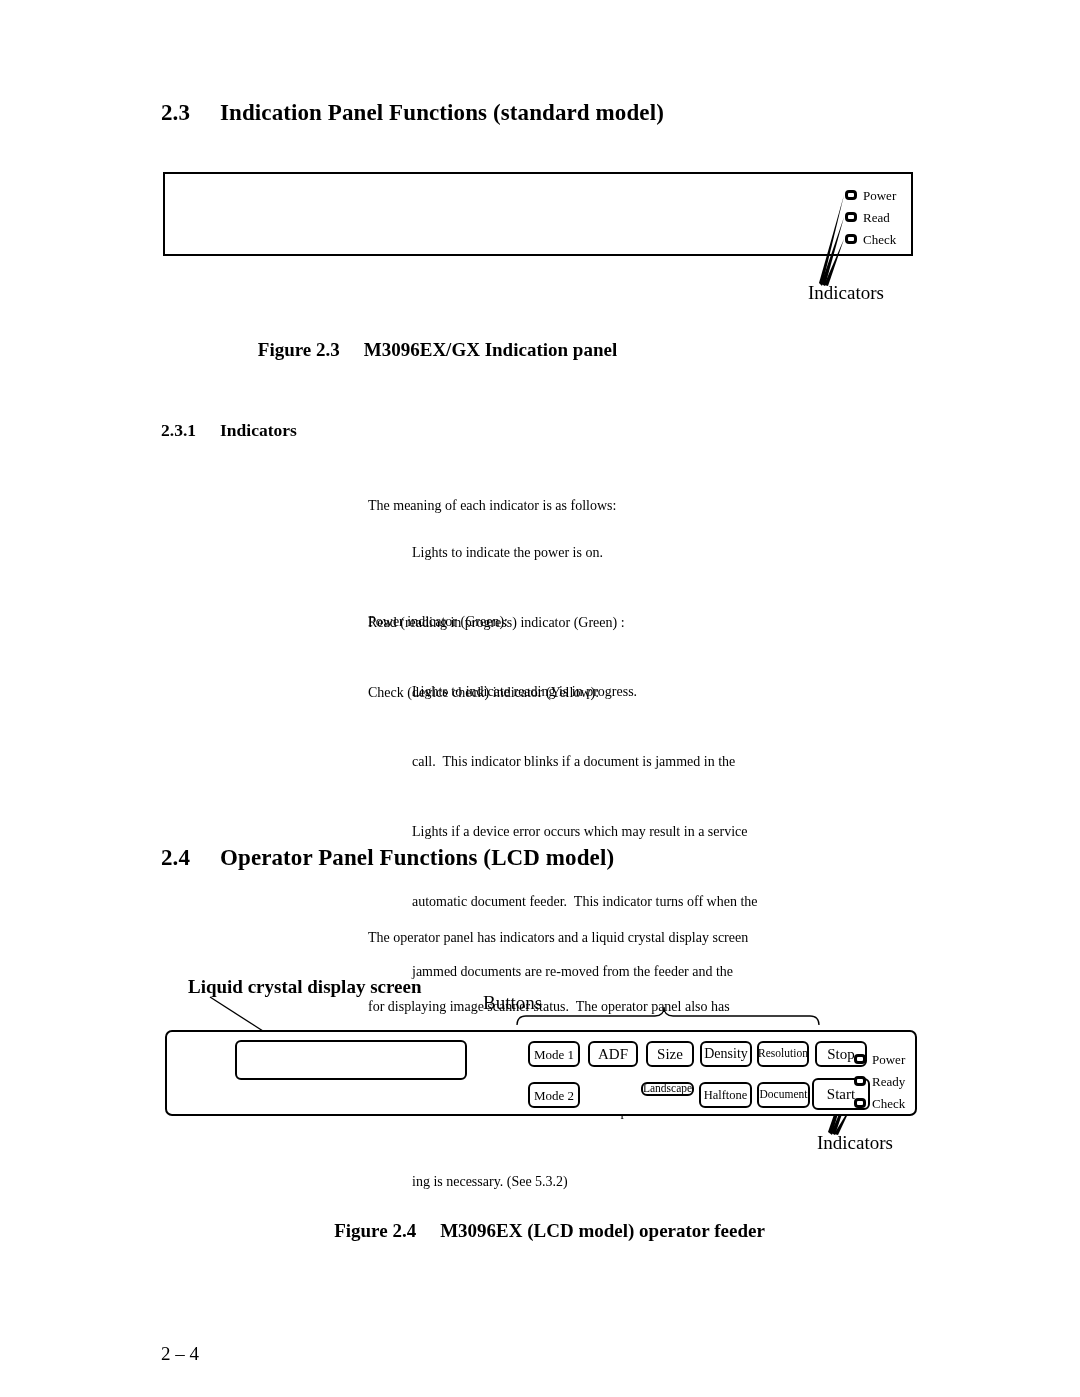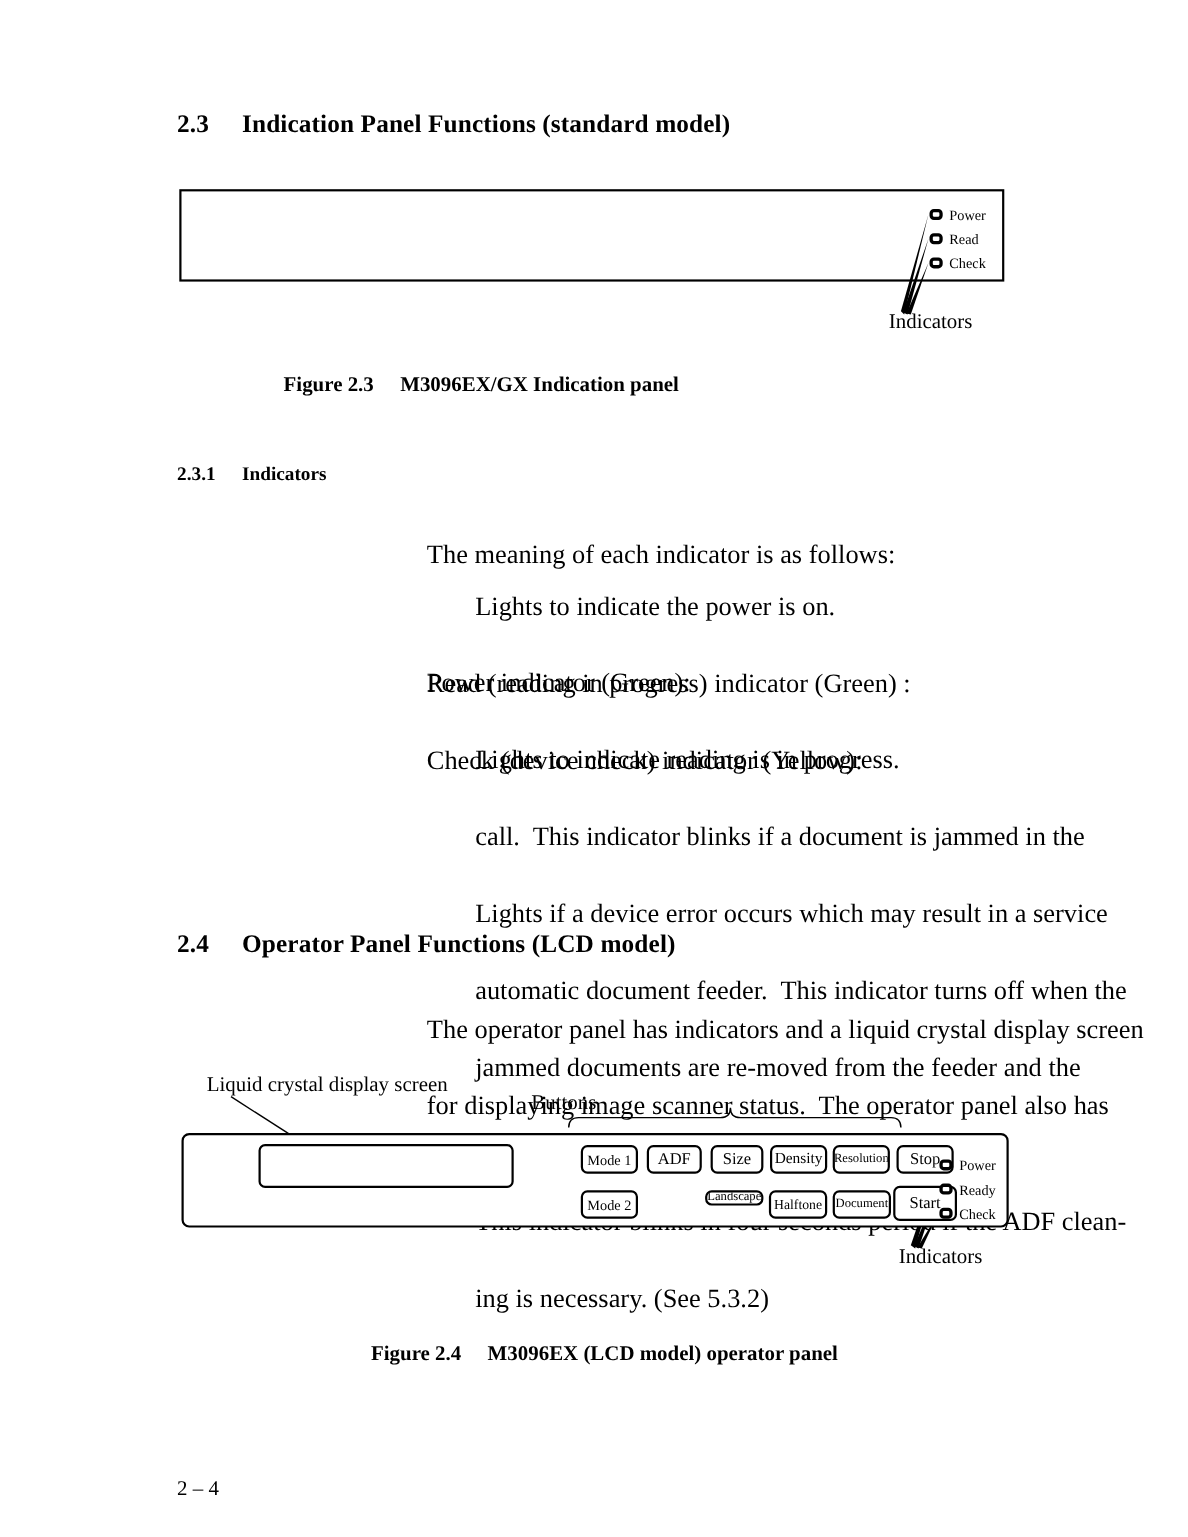--- a/index.html
+++ b/index.html
@@ -47,23 +47,22 @@
 
   
   .body-block {
     position: absolute;
     font-size: 19.5px;
     line-height: 23.3px;
     white-space: pre-wrap;
   }
   .body-line {
     white-space: pre;
-    font-size: 24px;
+    font-size: 14px;
     line-height: 23.3px;
-    margin-left: 20px;
   }
   .indent1 { padding-left: 44px; }
 
   
   .fig-caption {
     position: absolute;
     font-weight: bold;
     font-size: 19px;
     white-space: pre;
     text-align: center;
@@ -241,21 +240,21 @@
   </div>
 
   <div class="body-block" style="left:368px; top:879px;">
     <div class="body-line">The operator panel has indicators and a liquid crystal display screen</div>
     <div class="body-line">for displaying image scanner status.  The operator panel also has</div>
     <div class="body-line">operation buttons.</div>
   </div>
 
   <div class="fig2">
 
-    <div class="lead-label" style="left:28px; top:1px;">Liquid crystal display screen</div>
+    <div class="lead-label" style="left:28px; top:1px;font-weight:bold;">Liquid crystal display screen</div>
 
     <div class="lead-label" style="left:323px; top:17px;">Buttons</div>
 
     <svg class="overlay" width="770" height="200">
 
       <path d="M 357,50 q 0,-9 9,-9 L 495,41 q 9,0 9,-9 q 0,9 9,9 L 650,41 q 9,0 9,9" fill="none" stroke="#000" stroke-width="1.3"></path>
 
       <line x1="50" y1="22" x2="159" y2="92" stroke="#000" stroke-width="1.3"></line>
       <circle cx="159" cy="92" r="2.6" fill="#000"></circle>
 
@@ -287,18 +286,18 @@
     <div class="led" style="left:694px; top:101px;"></div>
     <div class="led-label" style="left:712px; top:99px;">Ready</div>
 
     <div class="led" style="left:694px; top:123px;"></div>
     <div class="led-label" style="left:712px; top:121px;">Check</div>
 
     <div class="lead-label" style="left:657px; top:157px;">Indicators</div>
   </div>
 
   <div class="fig-caption" style="left:0px; top:1198px; width:1080px;">
-    <span>Figure 2.4</span><span style="display:inline-block;width:24px;"></span><span>M3096EX (LCD model) operator panel</span>
+    <span>Figure 2.4</span><span style="display:inline-block;width:24px;"></span><span>M3096EX (LCD model) operator feeder</span>
   </div>
 
   <div class="footer" style="left:161px; top:1343px;">2 – 4</div>
 
 </div>
 
 </body></html>

